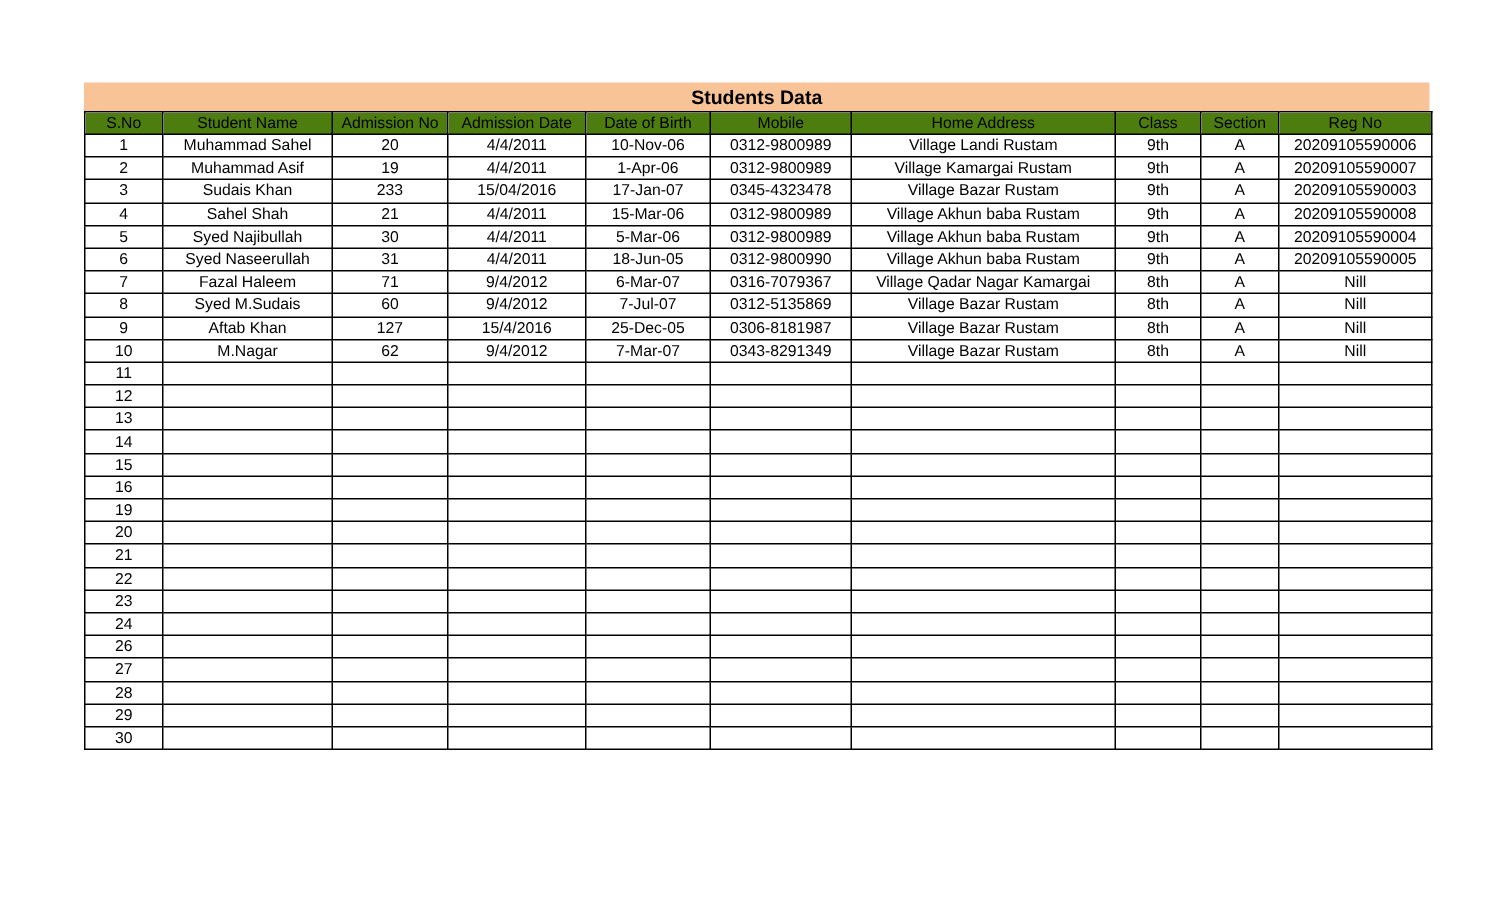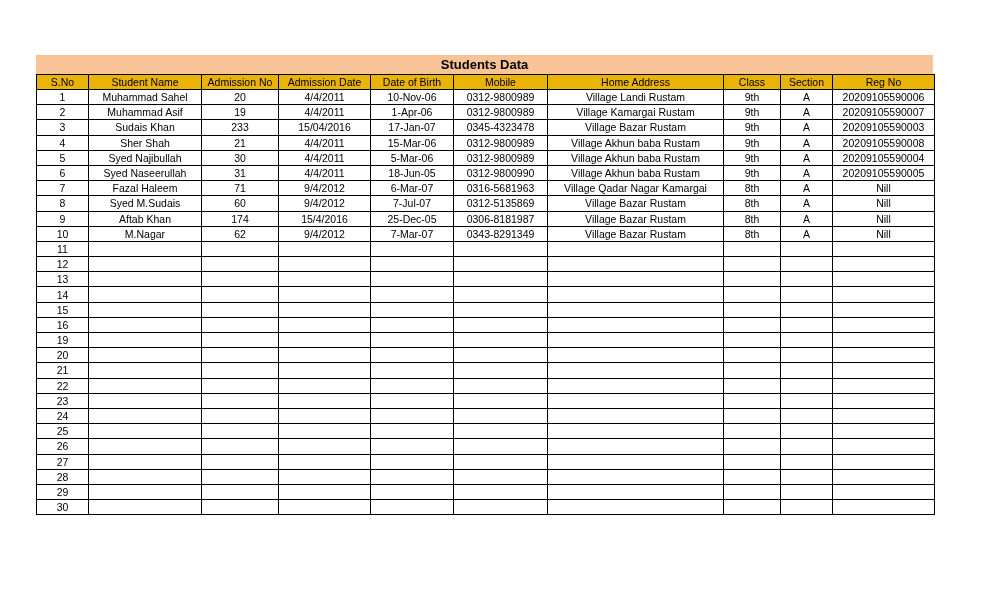--- a/index.html
+++ b/index.html
@@ -1,24 +1,24 @@
 <!DOCTYPE html>
 <html><head>
 <meta charset="utf-8">
 <style>
   html, body { margin: 0; padding: 0; background: #ffffff; }
   body { width: 1008px; height: 612px; position: relative; overflow: hidden;
          font-family: "Liberation Sans", "DejaVu Sans", sans-serif; }
-  .sheet { position: absolute; left: 36px; top: 55px; width: 897px; }
+  .sheet { position: absolute; left: 56px; top: 55px; width: 897px; }
   .title-bar { height: 19px; background: #F8C397; text-align: center;
                font-weight: bold; font-size: 13px; line-height: 19px; color: #000; }
   table { border-collapse: collapse; table-layout: fixed; width: 898px; }
   th, td { border: 1px solid #000; font-size: 10.5px; text-align: center;
            white-space: nowrap; overflow: hidden; padding: 0; height: 14.2px; line-height: 14px; color:#000; }
-  th { background: #eab308; font-weight: normal; height: 14px; margin-left: 48px; }
+  th { background: #4d7c0f; font-weight: normal; height: 14px; margin-left: 48px; }
   td { background: #fff; }
 </style>
 </head>
 <body>
 
 <div class="sheet">
   <div class="title-bar">Students Data</div>
   <table>
     <colgroup>
       <col style="width:52px">
@@ -78,21 +78,21 @@
           <td>15/04/2016</td>
           <td>17-Jan-07</td>
           <td>0345-4323478</td>
           <td>Village Bazar Rustam</td>
           <td>9th</td>
           <td>A</td>
           <td>20209105590003</td>
         </tr>
         <tr>
           <td>4</td>
-          <td>Sher Shah</td>
+          <td>Sahel Shah</td>
           <td>21</td>
           <td>4/4/2011</td>
           <td>15-Mar-06</td>
           <td>0312-9800989</td>
           <td>Village Akhun baba Rustam</td>
           <td>9th</td>
           <td>A</td>
           <td>20209105590008</td>
         </tr>
         <tr>
@@ -118,42 +118,42 @@
           <td>9th</td>
           <td>A</td>
           <td>20209105590005</td>
         </tr>
         <tr>
           <td>7</td>
           <td>Fazal Haleem</td>
           <td>71</td>
           <td>9/4/2012</td>
           <td>6-Mar-07</td>
-          <td>0316-5681963</td>
+          <td>0316-7079367</td>
           <td>Village Qadar Nagar Kamargai</td>
           <td>8th</td>
           <td>A</td>
           <td>Nill</td>
         </tr>
         <tr>
           <td>8</td>
           <td>Syed M.Sudais</td>
           <td>60</td>
           <td>9/4/2012</td>
           <td>7-Jul-07</td>
           <td>0312-5135869</td>
           <td>Village Bazar Rustam</td>
           <td>8th</td>
           <td>A</td>
           <td>Nill</td>
         </tr>
         <tr>
           <td>9</td>
           <td>Aftab Khan</td>
-          <td>174</td>
+          <td>127</td>
           <td>15/4/2016</td>
           <td>25-Dec-05</td>
           <td>0306-8181987</td>
           <td>Village Bazar Rustam</td>
           <td>8th</td>
           <td>A</td>
           <td>Nill</td>
         </tr>
         <tr>
           <td>10</td>
@@ -305,32 +305,20 @@
           <td></td>
           <td></td>
           <td></td>
           <td></td>
           <td></td>
           <td></td>
           <td></td>
           <td></td>
         </tr>
         <tr>
-          <td>25</td>
-          <td></td>
-          <td></td>
-          <td></td>
-          <td></td>
-          <td></td>
-          <td></td>
-          <td></td>
-          <td></td>
-          <td></td>
-        </tr>
-        <tr>
           <td>26</td>
           <td></td>
           <td></td>
           <td></td>
           <td></td>
           <td></td>
           <td></td>
           <td></td>
           <td></td>
           <td></td>

